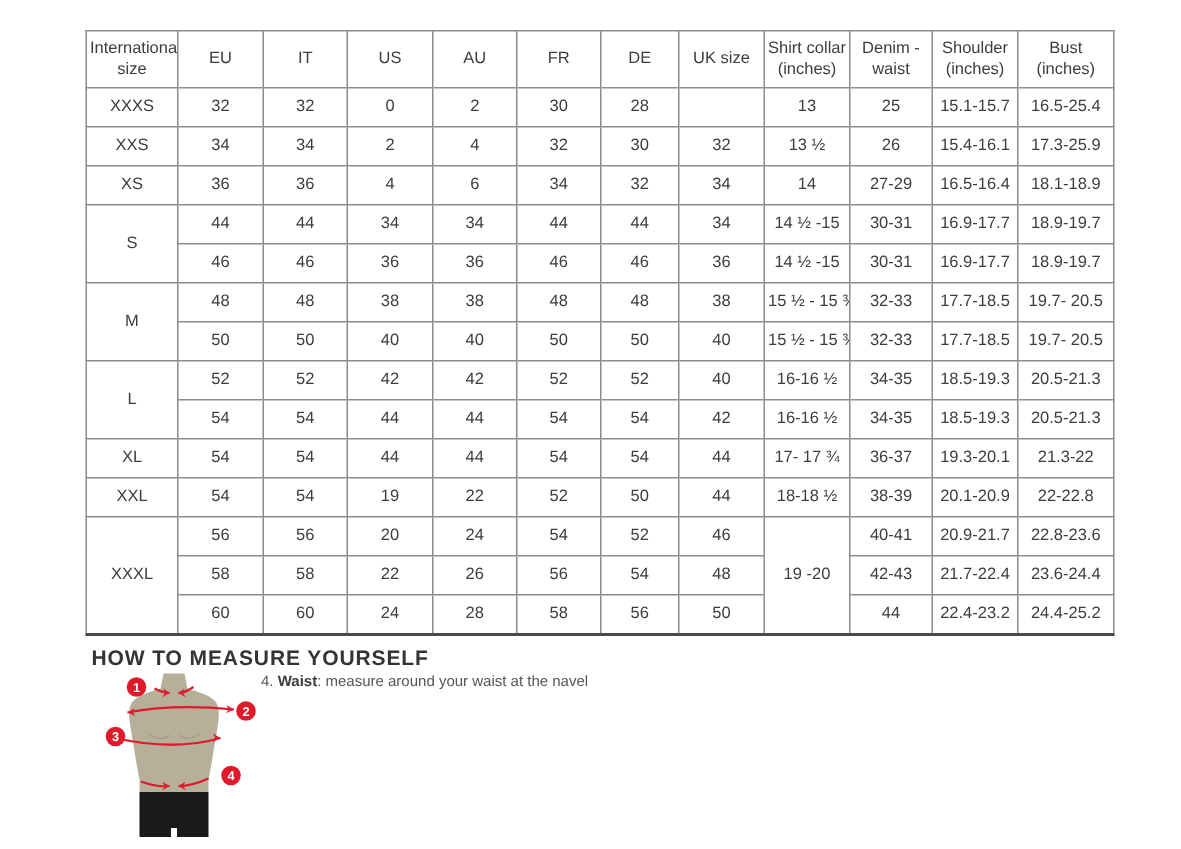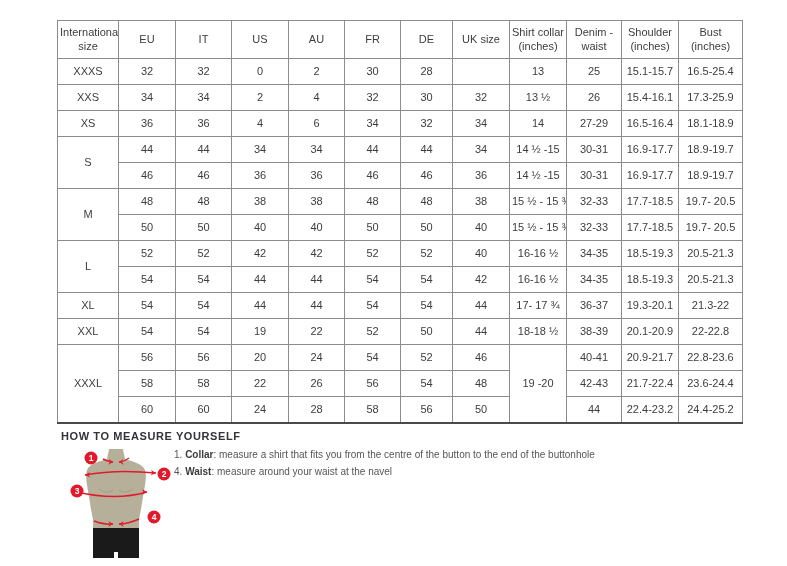--- a/index.html
+++ b/index.html
@@ -13,21 +13,21 @@
   table.size-chart th, table.size-chart td{
         border:1px solid #8c8c8c;
         font-size:11px;font-weight:400;color:#3d3d3d;
         text-align:center;vertical-align:middle;
         padding:0 2px;height:25px;line-height:1.25;
         overflow:hidden;white-space:nowrap;}
   table.size-chart th{height:37px;white-space:normal;}
   table.size-chart td[rowspan]{white-space:normal;}
 
   
-  .htm-heading{position:absolute;left:61px;top:430px;font-size:11px;font-weight:700;
+  .htm-heading{position:absolute;left:61px;top:430px;font-size:14px;font-weight:700;
         letter-spacing:.6px;color:#333338;}
   .figure-wrap{position:absolute;left:68px;top:447px;width:108px;height:119px;}
   .htm-list{position:absolute;left:174px;top:449px;font-size:10px;color:#55565a;}
   .htm-item{margin-bottom:6px;line-height:11px;}
   .htm-item .num{color:#55565a;}
   .htm-item .lbl{font-weight:700;color:#3c3c40;}
 </style>
 </head>
 <body>
 
@@ -301,20 +301,17 @@
         <circle cx="9" cy="44" r="6.5" fill="#e01a2b"></circle>
         <text x="9" y="47" fill="#ffffff">3</text>
         <circle cx="86" cy="70" r="6.5" fill="#e01a2b"></circle>
         <text x="86" y="73" fill="#ffffff">4</text>
       </g>
     </svg>
   </div>
 
   <div class="htm-list">
     <div class="htm-item">
-      <span class="num">1. </span><span class="lbl">Collar</span><span class="txt">: measure a shirt that fits you from the centre of the button to the end of the buttonhole</span>
-    </div>
-    <div class="htm-item">
       <span class="num">4. </span><span class="lbl">Waist</span><span class="txt">: measure around your waist at the navel</span>
     </div>
   </div>
 
 </div>
 
 </body></html>

